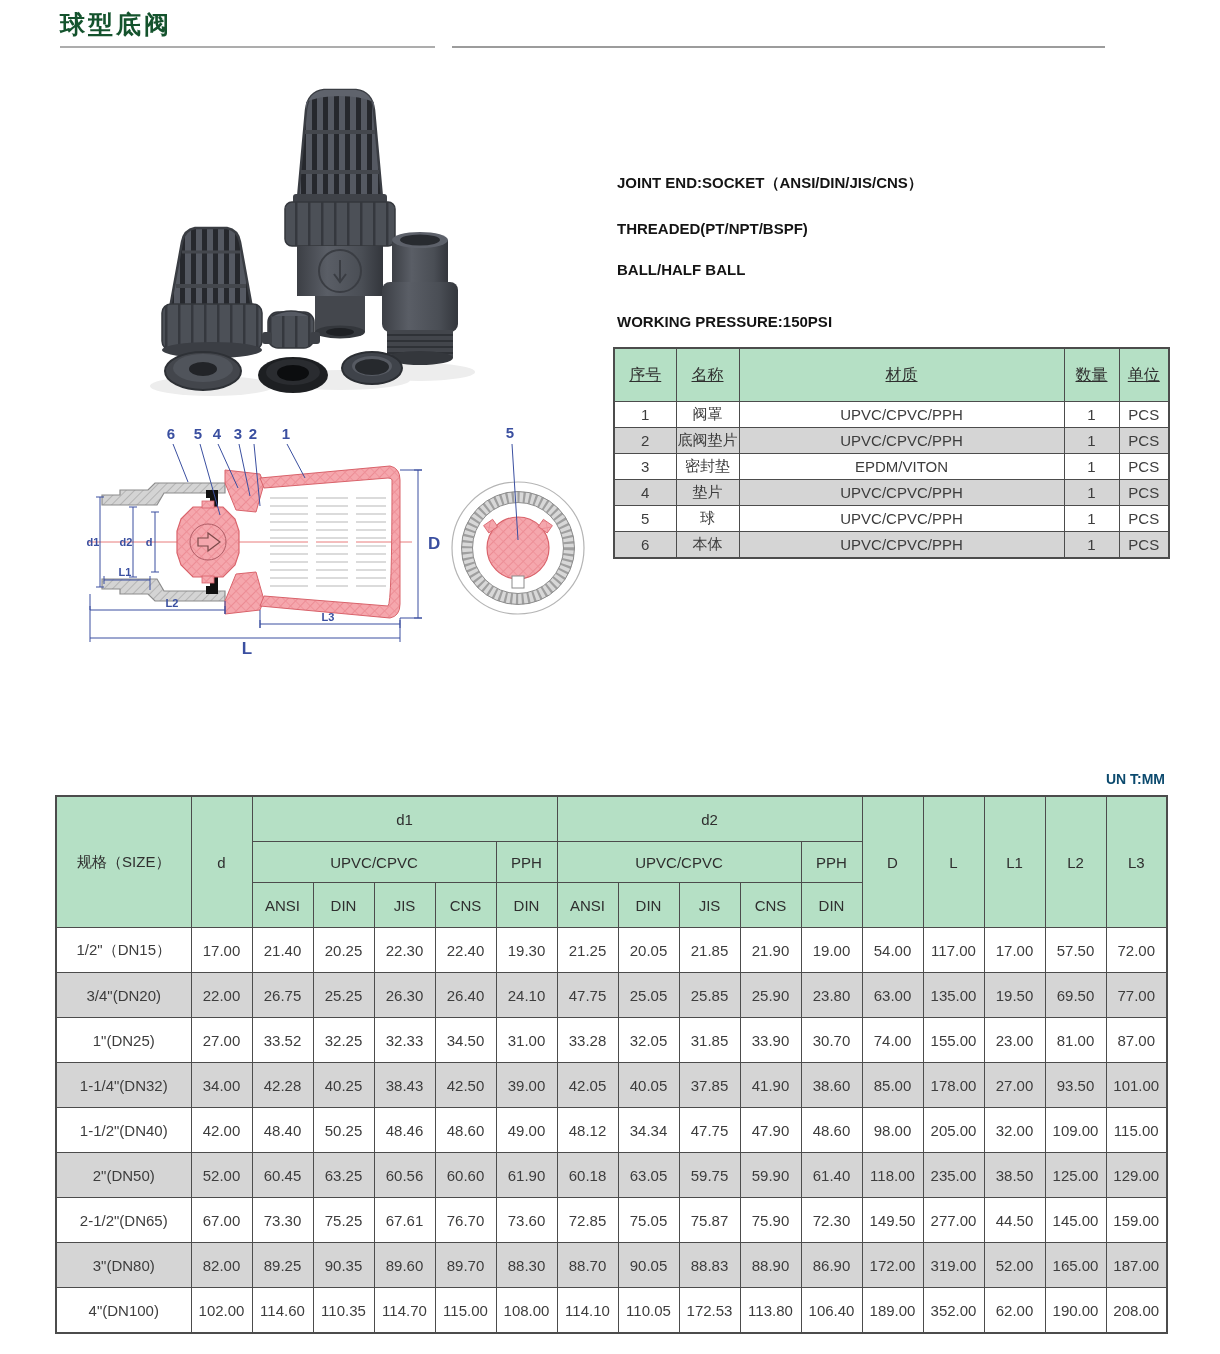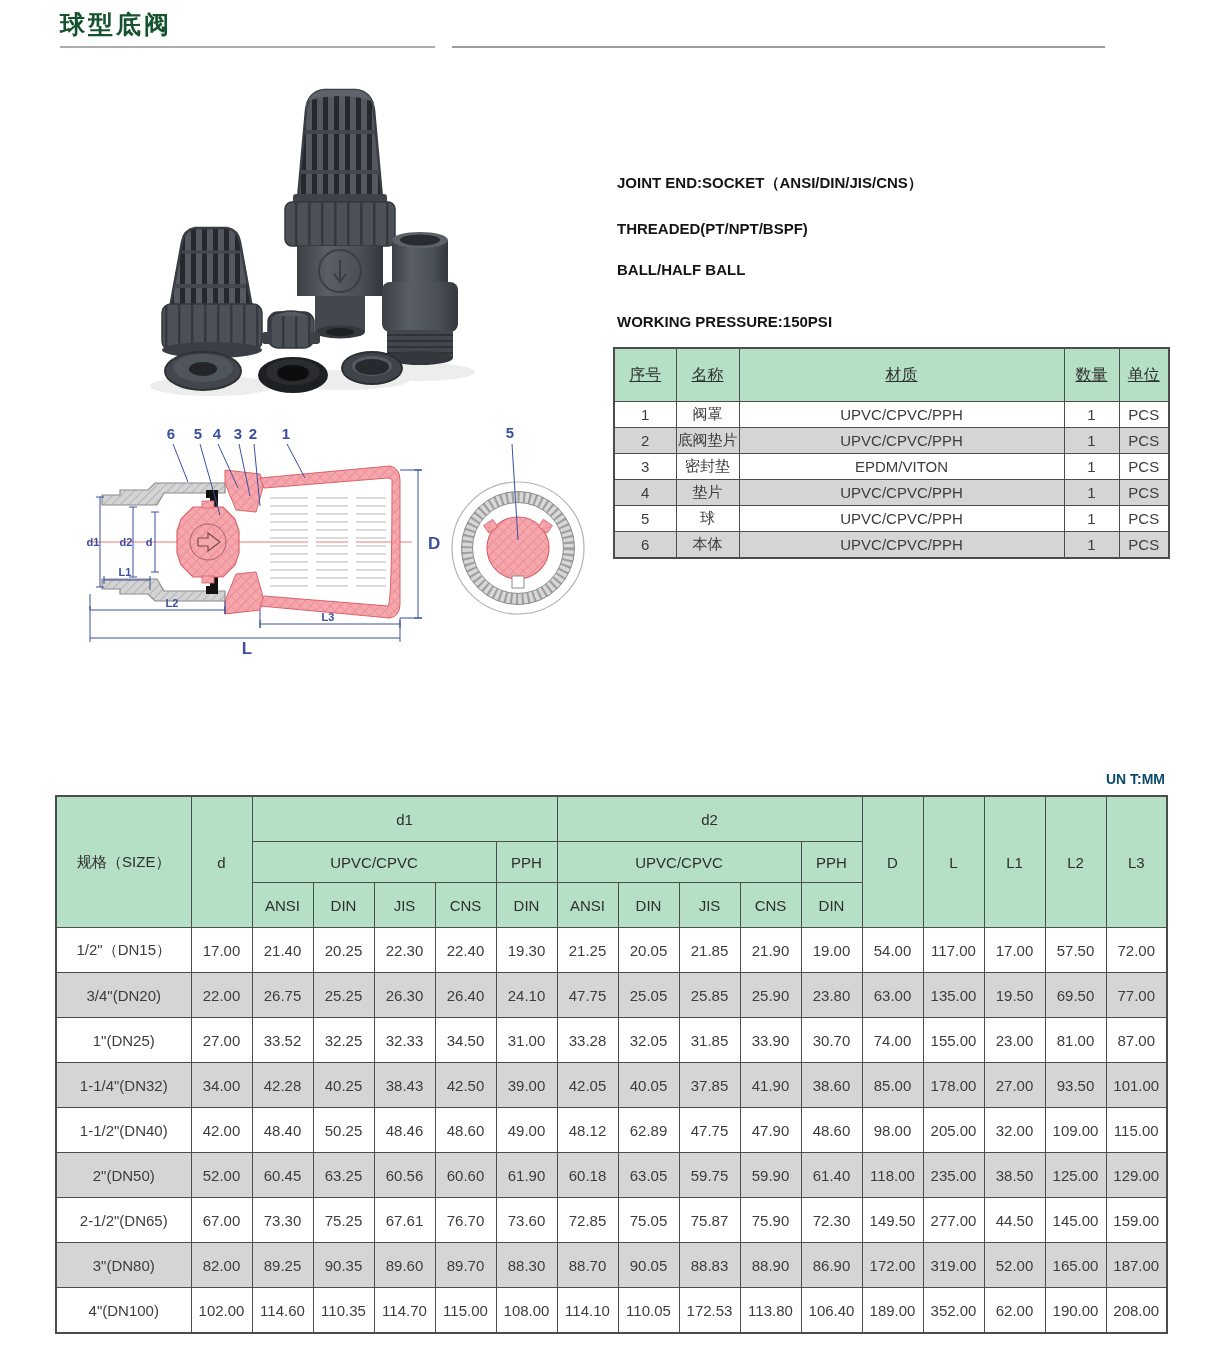--- a/index.html
+++ b/index.html
@@ -402,21 +402,21 @@
         </tr>
         <tr>
           <td>1-1/2"(DN40)</td>
           <td>42.00</td>
           <td>48.40</td>
           <td>50.25</td>
           <td>48.46</td>
           <td>48.60</td>
           <td>49.00</td>
           <td>48.12</td>
-          <td>62.89</td>
+          <td>34.34</td>
           <td>47.75</td>
           <td>47.90</td>
           <td>48.60</td>
           <td>98.00</td>
           <td>205.00</td>
           <td>32.00</td>
           <td>109.00</td>
           <td>115.00</td>
         </tr>
         <tr>

